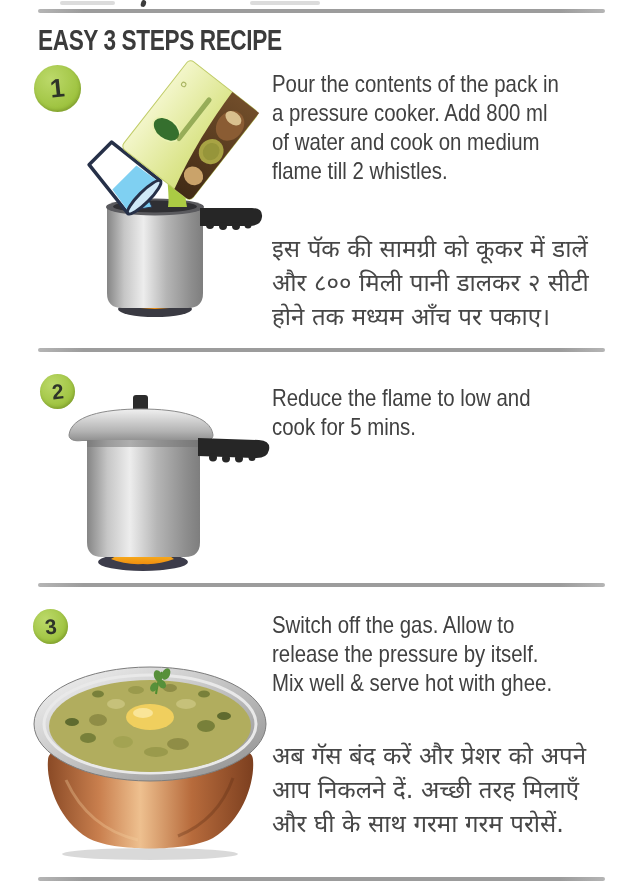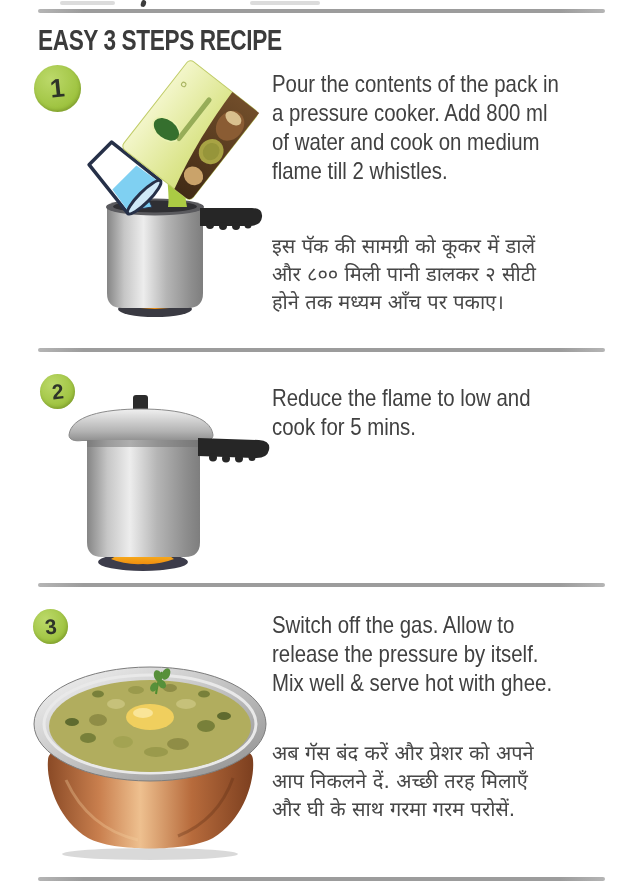--- a/index.html
+++ b/index.html
@@ -23,21 +23,21 @@
   }
   .badge span{transform:rotate(-6deg);}
   .b-lg{left:34px;top:65px;width:47px;height:47px;font-size:26px;}
   #badge-2{left:40px;top:374px;width:35px;height:35px;font-size:21px;}
   #badge-3{left:33px;top:609px;width:35px;height:35px;font-size:21px;}
   .en{
     position:absolute;left:272px;width:430px;font-size:24px;line-height:29px;color:#414141;
     transform:scaleX(0.85);transform-origin:left top;white-space:pre-line;letter-spacing:0;
   }
   .hi{
-    position:absolute;left:272px;width:360px;font-size:20px;line-height:28px;color:#474747;
+    position:absolute;left:272px;width:360px;font-size:24px;line-height:34px;color:#474747;
     font-family:"DejaVu Sans",sans-serif;white-space:pre-line;
   }
   #s1-en{top:69px;} #s1-hi{top:232px;}
   #s2-en{top:383px;} #s2-hi{top:468px;}
   #s3-en{top:610px;} #s3-hi{top:739px;}
   .illus{position:absolute;}
   #s1-illus{left:28px;top:58px;}
   #s2-illus{left:53px;top:383px;}
   #s3-illus{left:28px;top:660px;}
 </style>

